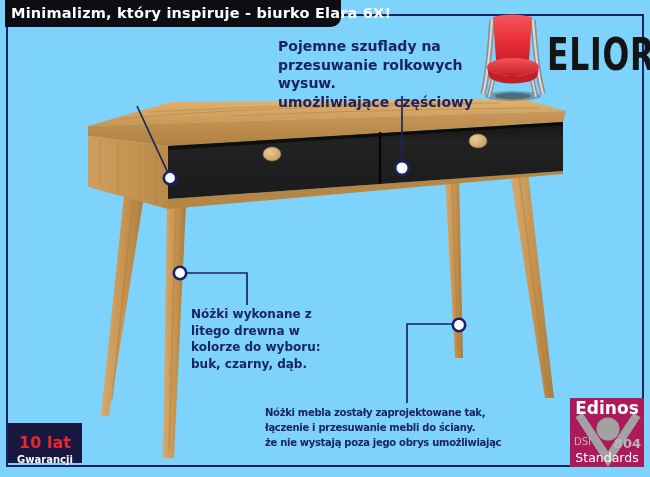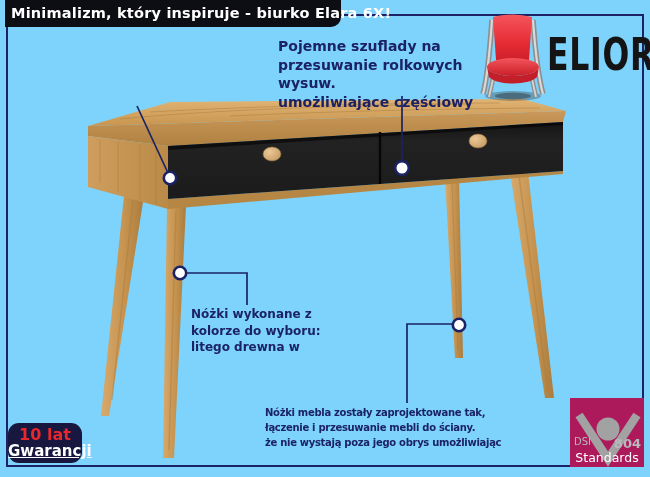--- a/index.html
+++ b/index.html
@@ -24,24 +24,24 @@
   .ct4{left:225px;top:405px;font-size:10px;line-height:15.2px;letter-spacing:-0.3px;margin-left:40px;}
   .scene{position:absolute;left:0;top:0;width:650px;height:477px;}
   .brand{position:absolute;left:477px;top:8px;width:168px;height:96px;}
   .brand-chair{position:absolute;left:0;top:0;}
   .brand-name{
     position:absolute;left:70px;top:24px;color:#141414;font-size:45px;font-weight:800;
     transform:scaleX(0.70);transform-origin:left top;letter-spacing:1px;line-height:1;
   }
   .warranty{
     position:absolute;left:8px;top:423px;width:74px;height:40px;background:#17173f;
-    border-radius:11px;text-align:center;box-sizing:border-box;padding-top:3px;
+    border-radius:0;text-align:center;box-sizing:border-box;padding-top:11px;
   }
   .warranty .w1{color:#e8282d;font-size:16px;font-weight:bold;line-height:18px;}
-  .warranty .w2{color:#ffffff;font-size:15px;font-weight:bold;line-height:15px;text-decoration:underline;}
+  .warranty .w2{color:#ffffff;font-size:10px;font-weight:bold;line-height:15px;}
   .edinos{
     position:absolute;left:570px;top:398px;width:74px;height:69px;background:#ad1a5c;
     overflow:hidden;
   }
   .edinos .e-name{position:absolute;left:0;top:1px;width:100%;text-align:center;
     color:#fff;font-size:17px;font-weight:bold;line-height:18px;}
   .edinos .e-vmark{position:absolute;left:0;top:0;}
   .edinos .e-dsi{position:absolute;left:4px;top:38px;color:#b9b9bc;font-size:10px;font-weight:normal;}
   .edinos .e-804{position:absolute;right:3px;top:38px;color:#b9b9bc;font-size:13px;font-weight:bold;}
   .edinos .e-std{position:absolute;left:0;top:52px;width:100%;text-align:center;
@@ -182,38 +182,40 @@
 
   <div class="callout-text ct2">
     <div>Pojemne szuflady na</div>
     <div>przesuwanie rolkowych</div>
     <div>wysuw.</div>
     <div>umożliwiające częściowy</div>
   </div>
 
   <div class="callout-text ct3">
     <div>Nóżki wykonane z</div>
+    <div>litego drewna w</div>
     <div>kolorze do wyboru:</div>
-    <div>litego drewna w</div>
+    <div>buk, czarny, dąb.</div>
   </div>
 
   <div class="callout-text ct4">
     <div>Nóżki mebla zostały zaprojektowane tak,</div>
     <div>łączenie i przesuwanie mebli do ściany.</div>
     <div>że nie wystają poza jego obrys umożliwiając</div>
   </div>
 
   <div class="warranty">
     <div class="w1">10 lat</div>
     <div class="w2">Gwarancji</div>
   </div>
 
   <div class="edinos">
     <svg class="e-vmark" width="74" height="69" viewBox="0 0 74 69">
       <path d="M9,17 L38,61 L67,17" stroke="#a2a2a2" stroke-width="8.5" fill="none"></path>
       <circle cx="38" cy="31" r="11.5" fill="#a2a2a2"></circle>
     </svg>
+    <div class="e-name">Edinos</div>
     <div class="e-dsi">DSI</div>
     <div class="e-804">804</div>
     <div class="e-std">Standards</div>
   </div>
 
 </div>
 
 </body></html>

